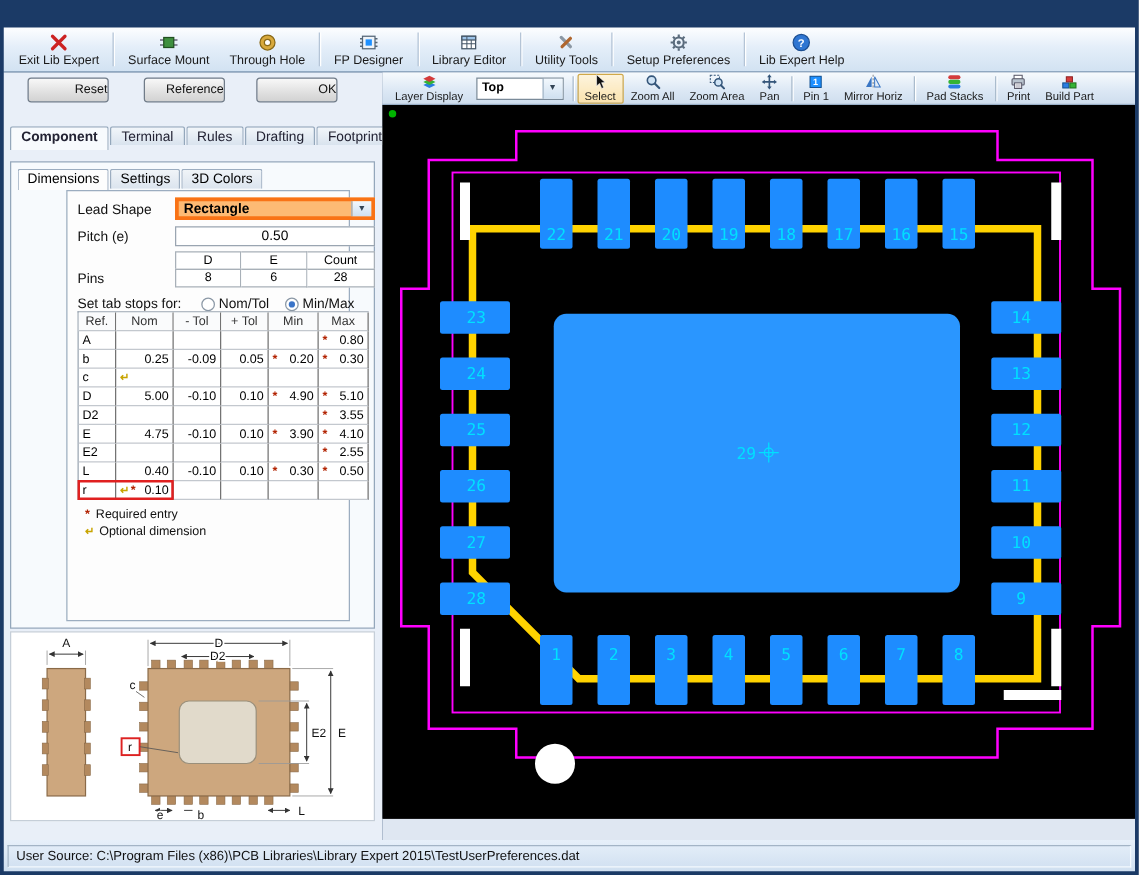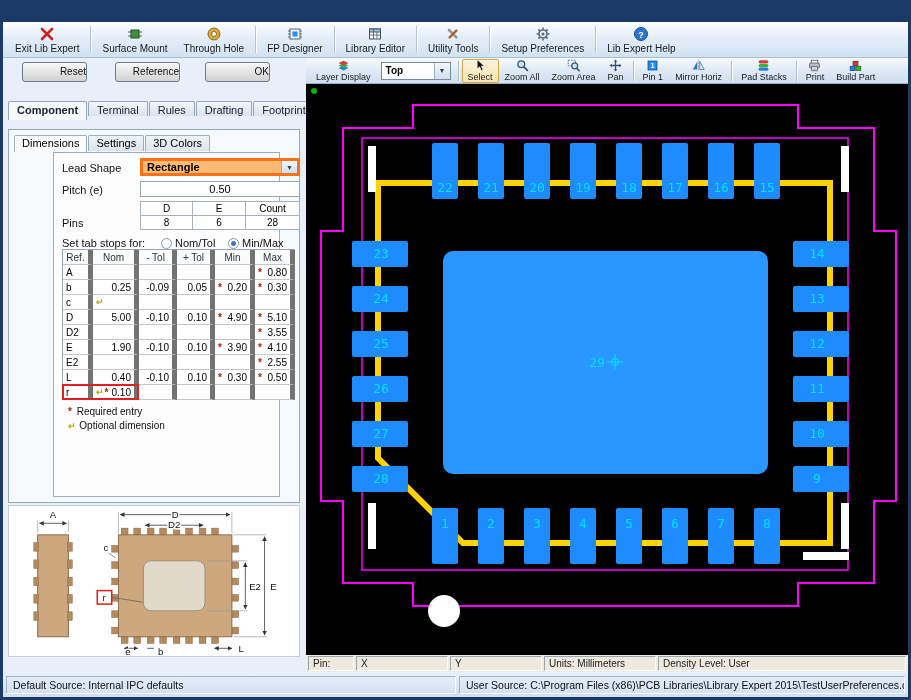--- a/index.html
+++ b/index.html
@@ -50,21 +50,21 @@
   .inputbox{position:absolute;height:16px;background:#fff;border:1px solid #9aa5b1;font-size:11px;
     text-align:center;line-height:15px;box-sizing:border-box;}
   .pt-row{position:absolute;display:flex;}
   .pt-cell{width:53px;height:15px;border:1px solid #a8b0b8;border-left:none;background:#fff;
     font-size:10px;display:flex;align-items:center;justify-content:center;box-sizing:border-box;}
   .pt-cell:first-child{border-left:1px solid #a8b0b8;}
   .radio{position:absolute;width:11px;height:11px;border-radius:50%;background:#fff;border:1px solid #8a97a5;box-sizing:border-box;}
   .radio.sel::after{content:"";position:absolute;left:2px;top:2px;width:5px;height:5px;border-radius:50%;background:#3a74c8;}
   .dim-table{position:absolute;background:#fff;border-top:1px solid #9aa5b1;border-left:1px solid #9aa5b1;font-size:10px;}
   .dt-row{display:flex;position:relative;}
-  .dt-cell{height:15px;border-right:5px solid #737373;border-bottom:1px solid #c3c8ce;
+  .dt-cell{height:15px;border-right:1px solid #737373;border-bottom:1px solid #c3c8ce;
     display:flex;align-items:center;padding:0 3px;box-sizing:border-box;}
   .c0{width:30px}.c1{width:46px}.c2{width:38px}.c3{width:38px}.c4{width:40px}.c5{width:40px}
   .dt-head .dt-cell{justify-content:center;background:#fafbfc;color:#333;padding:0 1px;}
   .val{margin-left:auto;}
   .req{color:#b22200;font-weight:bold;margin-right:2px;}
   .opt{color:#c8a400;font-weight:bold;margin-right:1px;font-size:9px;}
   .dt-row.hl::after{content:"";position:absolute;left:-1px;top:-1px;width:77px;height:16px;
     border:2px solid #e02020;box-sizing:border-box;pointer-events:none;}
   .legend{position:absolute;font-size:10px;color:#111;}
   .diagram-box{position:absolute;left:5px;top:447px;width:292px;height:152px;background:#fff;border:1px solid #c5ced8;box-sizing:border-box;}
@@ -297,21 +297,21 @@
               <div class="dt-cell c3"></div>
               <div class="dt-cell c4"></div>
               <div class="dt-cell c5">
                 <span class="req">*</span>
                 <span class="val">3.55</span>
               </div>
             </div>
             <div class="dt-row">
               <div class="dt-cell c0">E</div>
               <div class="dt-cell c1">
-                <span class="val">1.90</span>
+                <span class="val">4.75</span>
               </div>
               <div class="dt-cell c2">
                 <span class="val">-0.10</span>
               </div>
               <div class="dt-cell c3">
                 <span class="val">0.10</span>
               </div>
               <div class="dt-cell c4">
                 <span class="req">*</span>
                 <span class="val">3.90</span>
@@ -620,26 +620,18 @@
           <text x="511" y="354" fill="#00e0ff" font-size="13" text-anchor="middle" font-family="&quot;DejaVu Sans Mono&quot;, monospace">10</text>
           <rect x="46" y="382" width="56" height="26" rx="2" fill="#1e8cff"></rect>
           <rect x="487" y="382" width="56" height="26" rx="2" fill="#1e8cff"></rect>
           <text x="75" y="399" fill="#00e0ff" font-size="13" text-anchor="middle" font-family="&quot;DejaVu Sans Mono&quot;, monospace">28</text>
           <text x="511" y="399" fill="#00e0ff" font-size="13" text-anchor="middle" font-family="&quot;DejaVu Sans Mono&quot;, monospace">9</text>
           <text x="291" y="283" fill="#00e0ff" font-size="13" text-anchor="middle" font-family="&quot;DejaVu Sans Mono&quot;, monospace">29</text>
           <path d="M301 278 H317 M309 270 V286" stroke="#00e0ff" stroke-width="1" fill="none"></path>
           <circle cx="309" cy="278" r="3.5" fill="none" stroke="#00e0ff" stroke-width="1"></circle>
         </svg>
     </div>
-    <div class="canvas-status">
-      <div class="cs-cell" style="width:46px">Pin:</div>
-      <div class="cs-cell" style="width:92px">X</div>
-      <div class="cs-cell" style="width:92px">Y</div>
-      <div class="cs-cell" style="width:112px">Units: Millimeters</div>
-      <div class="cs-cell" style="flex:1">Density Level: User</div>
-    </div>
   </div>
 
   <div class="status-bar">
-    <div class="sb-cell sb-left">Default Source:  Internal IPC defaults</div>
     <div class="sb-cell sb-right">User Source:  C:\Program Files (x86)\PCB Libraries\Library Expert 2015\TestUserPreferences.dat</div>
   </div>
 </div>
 
 </body></html>

